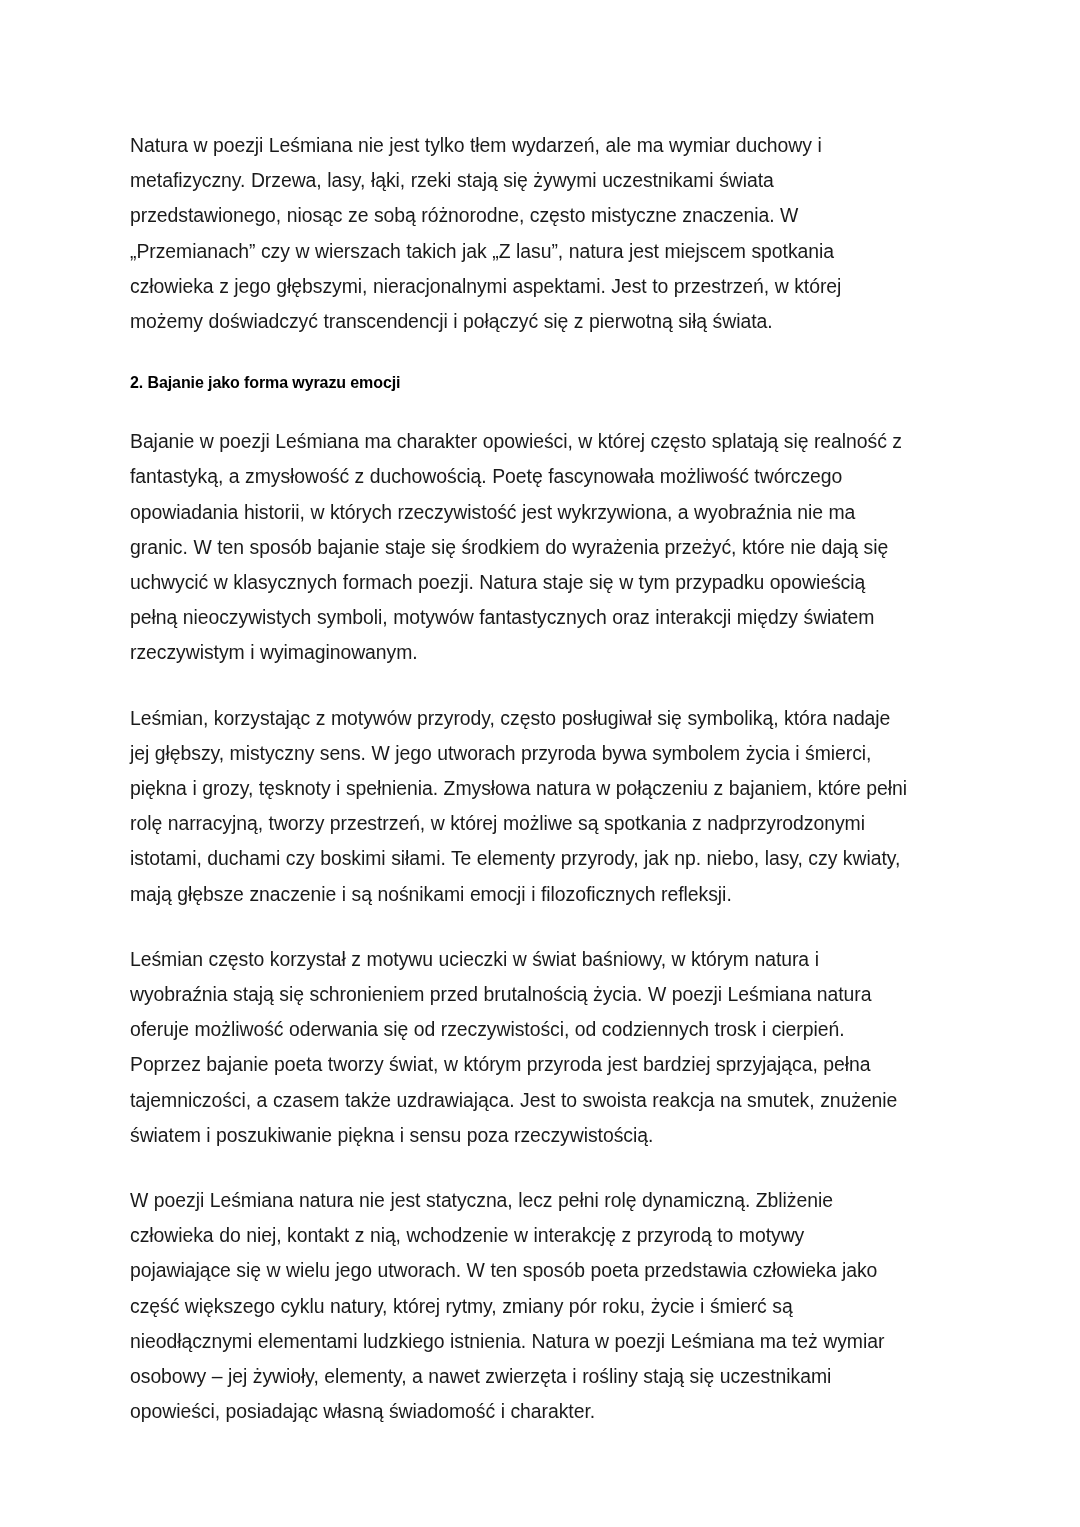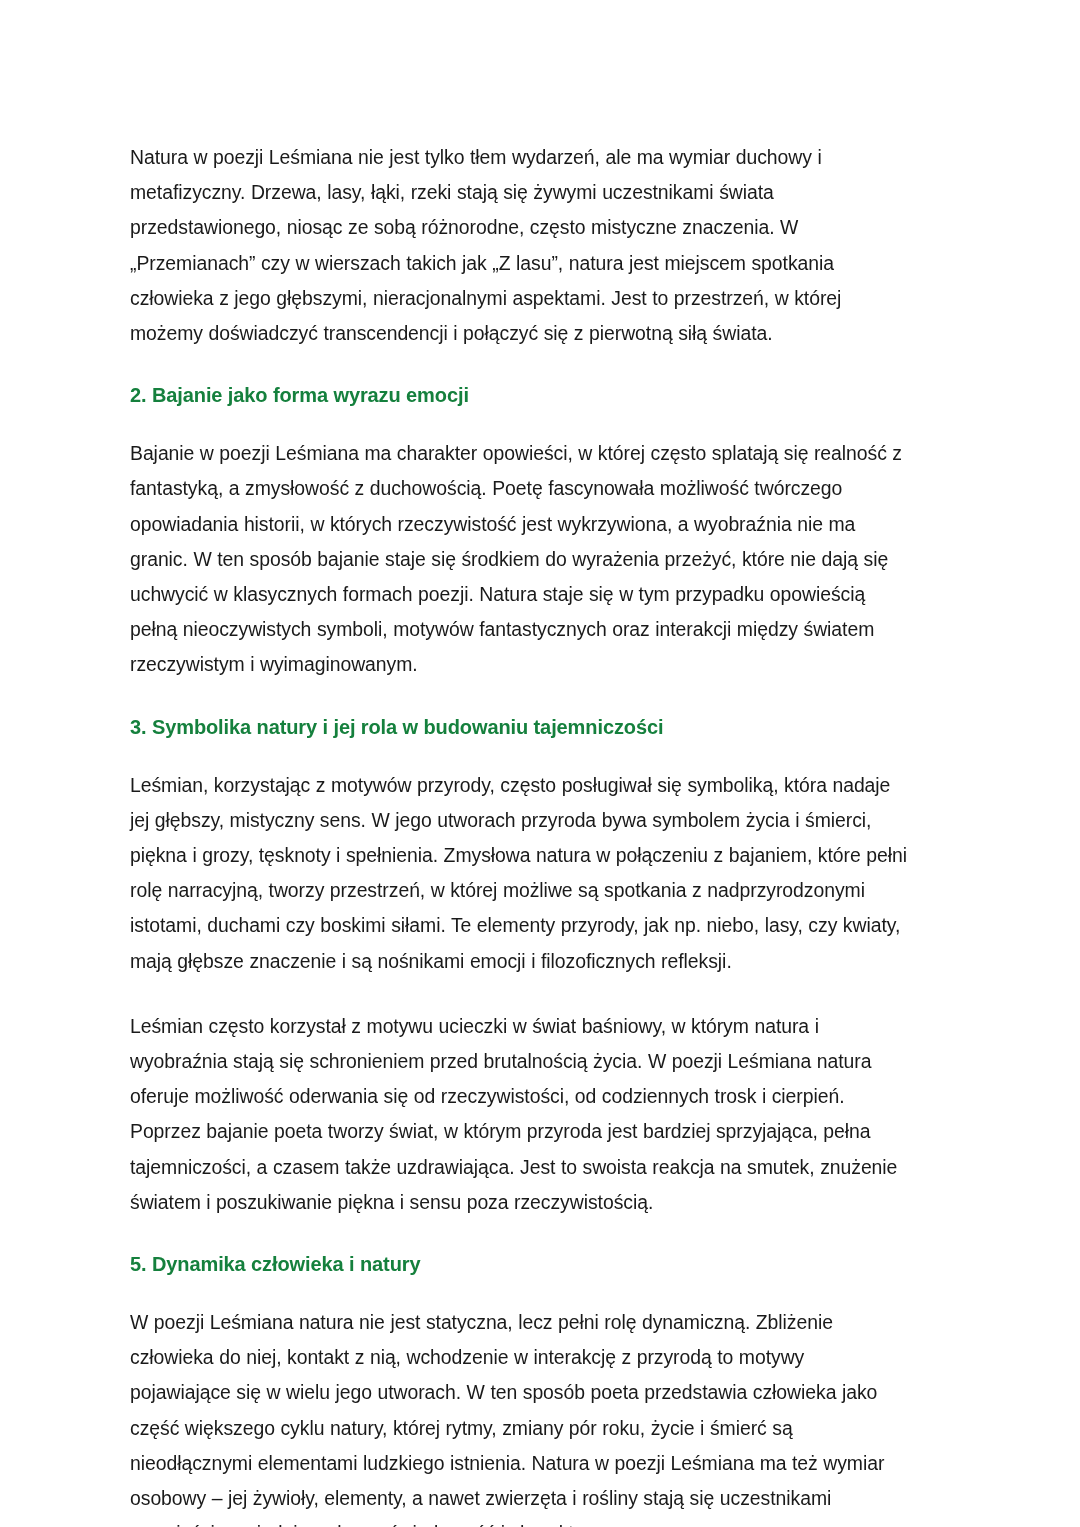--- a/index.html
+++ b/index.html
@@ -23,49 +23,47 @@
     height: 1527px;
     background: #ffffff;
     padding: 128px 175px 0 130px;
   }
 
   .doc-body {
     width: 778px;
   }
 
   .para {
-    margin: 12px 0 30px 0;
+    margin: 0 0 30px 0;
     font-size: 19.4px;
     line-height: 35.2px;
     letter-spacing: -0.05px;
     color: #1a1a1a;
     text-align: left;
     word-spacing: 0.2px;
   }
 
   .heading {
     margin: 0 0 27px 0;
-    font-size: 20px;
+    font-size: 16px;
     line-height: 28px;
     font-weight: 700;
     letter-spacing: -0.1px;
-    color: #15803d;
+    color: #000000;
   }
 
   .para:last-child {
     margin-bottom: 0;
   }
 </style>
 </head>
 <body>
 
 <div class="page">
   <article class="doc-body" id="doc-body">
       <p class="para">Natura w poezji Leśmiana nie jest tylko tłem wydarzeń, ale ma wymiar duchowy i metafizyczny. Drzewa, lasy, łąki, rzeki stają się żywymi uczestnikami świata przedstawionego, niosąc ze sobą różnorodne, często mistyczne znaczenia. W „Przemianach” czy w wierszach takich jak „Z lasu”, natura jest miejscem spotkania człowieka z jego głębszymi, nieracjonalnymi aspektami. Jest to przestrzeń, w której możemy doświadczyć transcendencji i połączyć się z pierwotną siłą świata.</p>
       <h3 class="heading">2. Bajanie jako forma wyrazu emocji</h3>
       <p class="para">Bajanie w poezji Leśmiana ma charakter opowieści, w której często splatają się realność z fantastyką, a zmysłowość z duchowością. Poetę fascynowała możliwość twórczego opowiadania historii, w których rzeczywistość jest wykrzywiona, a wyobraźnia nie ma granic. W ten sposób bajanie staje się środkiem do wyrażenia przeżyć, które nie dają się uchwycić w klasycznych formach poezji. Natura staje się w tym przypadku opowieścią pełną nieoczywistych symboli, motywów fantastycznych oraz interakcji między światem rzeczywistym i wyimaginowanym.</p>
-      <h3 class="heading">3. Symbolika natury i jej rola w budowaniu tajemniczości</h3>
       <p class="para">Leśmian, korzystając z motywów przyrody, często posługiwał się symboliką, która nadaje jej głębszy, mistyczny sens. W jego utworach przyroda bywa symbolem życia i śmierci, piękna i grozy, tęsknoty i spełnienia. Zmysłowa natura w połączeniu z bajaniem, które pełni rolę narracyjną, tworzy przestrzeń, w której możliwe są spotkania z nadprzyrodzonymi istotami, duchami czy boskimi siłami. Te elementy przyrody, jak np. niebo, lasy, czy kwiaty, mają głębsze znaczenie i są nośnikami emocji i filozoficznych refleksji.</p>
       <p class="para">Leśmian często korzystał z motywu ucieczki w świat baśniowy, w którym natura i wyobraźnia stają się schronieniem przed brutalnością życia. W poezji Leśmiana natura oferuje możliwość oderwania się od rzeczywistości, od codziennych trosk i cierpień. Poprzez bajanie poeta tworzy świat, w którym przyroda jest bardziej sprzyjająca, pełna tajemniczości, a czasem także uzdrawiająca. Jest to swoista reakcja na smutek, znużenie światem i poszukiwanie piękna i sensu poza rzeczywistością.</p>
-      <h3 class="heading">5. Dynamika człowieka i natury</h3>
       <p class="para">W poezji Leśmiana natura nie jest statyczna, lecz pełni rolę dynamiczną. Zbliżenie człowieka do niej, kontakt z nią, wchodzenie w interakcję z przyrodą to motywy pojawiające się w wielu jego utworach. W ten sposób poeta przedstawia człowieka jako część większego cyklu natury, której rytmy, zmiany pór roku, życie i śmierć są nieodłącznymi elementami ludzkiego istnienia. Natura w poezji Leśmiana ma też wymiar osobowy – jej żywioły, elementy, a nawet zwierzęta i rośliny stają się uczestnikami opowieści, posiadając własną świadomość i charakter.</p>
     </article>
 </div>
 
 </body></html>

